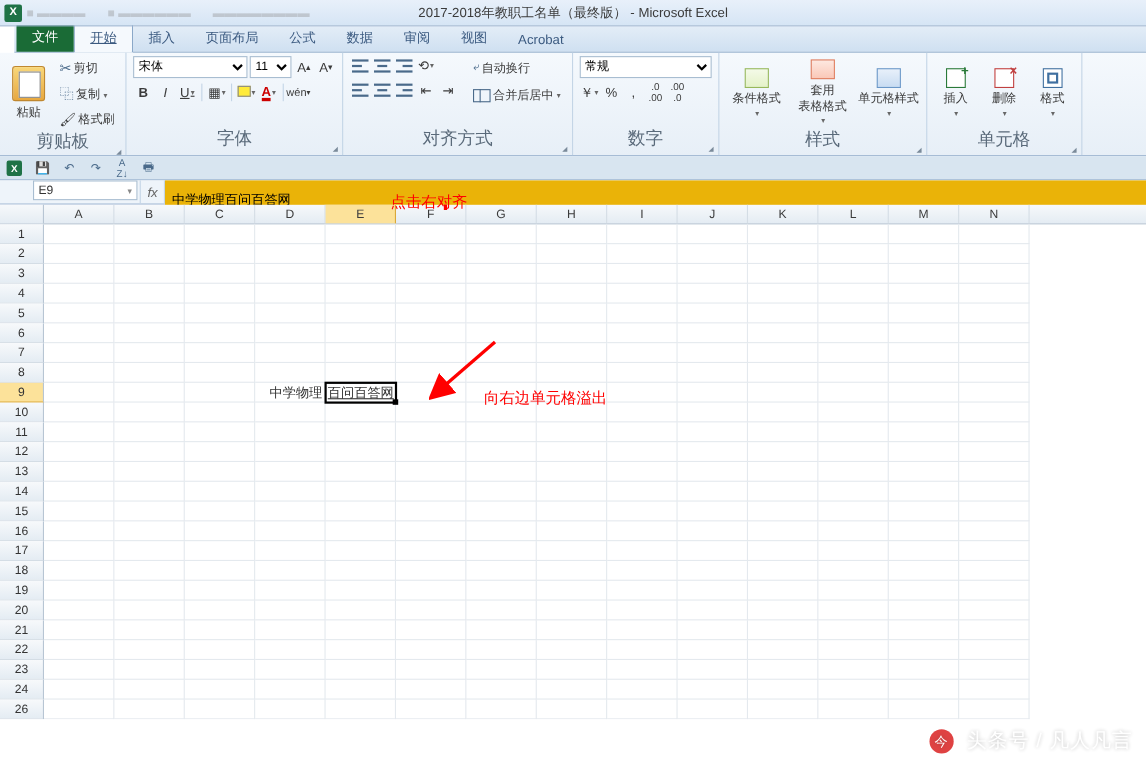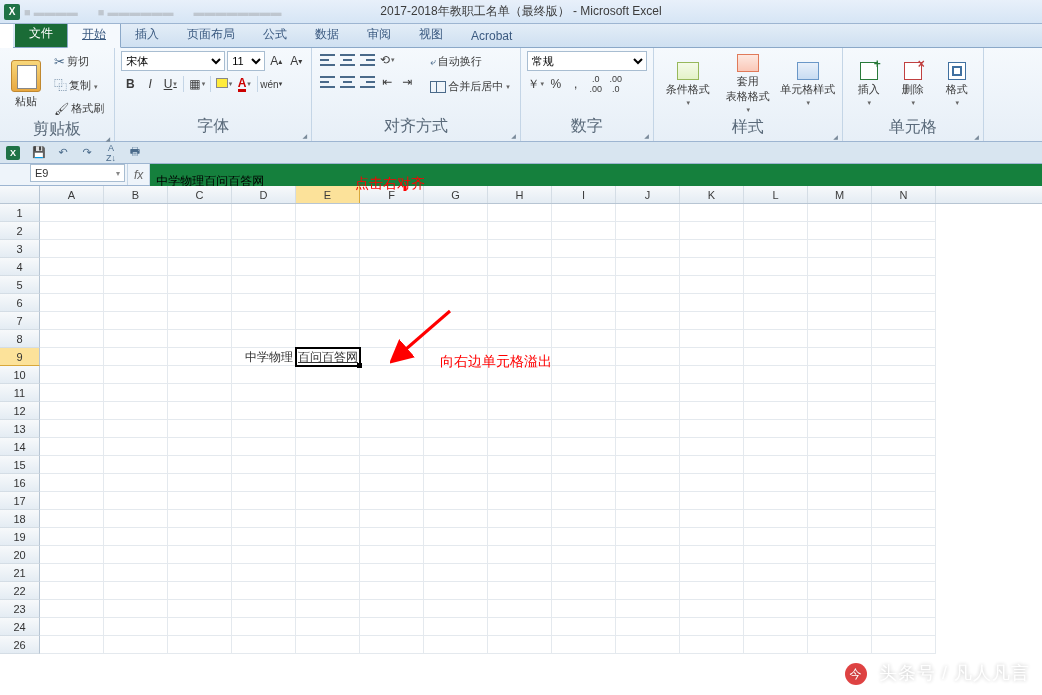--- a/index.html
+++ b/index.html
@@ -66,21 +66,21 @@
 .cell-op.fmt{border-color:#4070a0;}
 .cell-op.fmt::before{content:"";position:absolute;left:3px;top:3px;right:3px;bottom:3px;border:2px solid #4070a0;}
 
 .qat { height:22px; background:#d8e5f0; display:flex; align-items:center; padding:0 6px; gap:6px; border-bottom:1px solid #9db5d1;}
 .qat .sq { width:18px; height:18px; font-size:11px; color:#4a6a8a;}
 
 .formula-bar { height:22px; background:#eef4fa; display:flex; border-bottom:1px solid #9db5d1;padding-left:28px;}
 .name-box { width:95px; height:18px; border:1px solid #a8bdd1; background:#fff; margin:0 2px; display:flex; align-items:center; padding:0 4px; font-size:11px;}
 .name-box::after{content:"▾";margin-left:auto;font-size:8px;color:#888;}
 .fx { padding:0 6px; border-left:1px solid #c4d5e6; border-right:1px solid #c4d5e6; height:100%; display:flex; align-items:center; font-style:italic; font-size:12px; color:#666;}
-.formula-input { flex:1; height:34px; border:none; background:#15803d; padding:0 6px; font-size:12px; outline:none; }
+.formula-input { flex:1; height:34px; border:none; background:#eab308; padding:0 6px; font-size:12px; outline:none; }
 
 .sheet { position:relative; overflow:hidden; }
 .col-headers { display:flex; height:18px; background:linear-gradient(#f7f9fb,#e4ecf3); border-bottom:1px solid #b7c5d3; }
 .corner { width:40px; border-right:1px solid #b7c5d3; background:linear-gradient(#f7f9fb,#e4ecf3);}
 .col-h { width:64px; text-align:center; font-size:11px; color:#3b3b3b; border-right:1px solid #d4dde5; line-height:18px;}
 .col-h.active { background:#fce29a; border-right-color:#d9a83a;}
 
 .rows { }
 .row { display:flex; height:18px; }
 .row-h { width:40px; background:linear-gradient(#f7f9fb,#e4ecf3); border-right:1px solid #b7c5d3; border-bottom:1px solid #d4dde5; text-align:center; font-size:11px; line-height:18px;}

